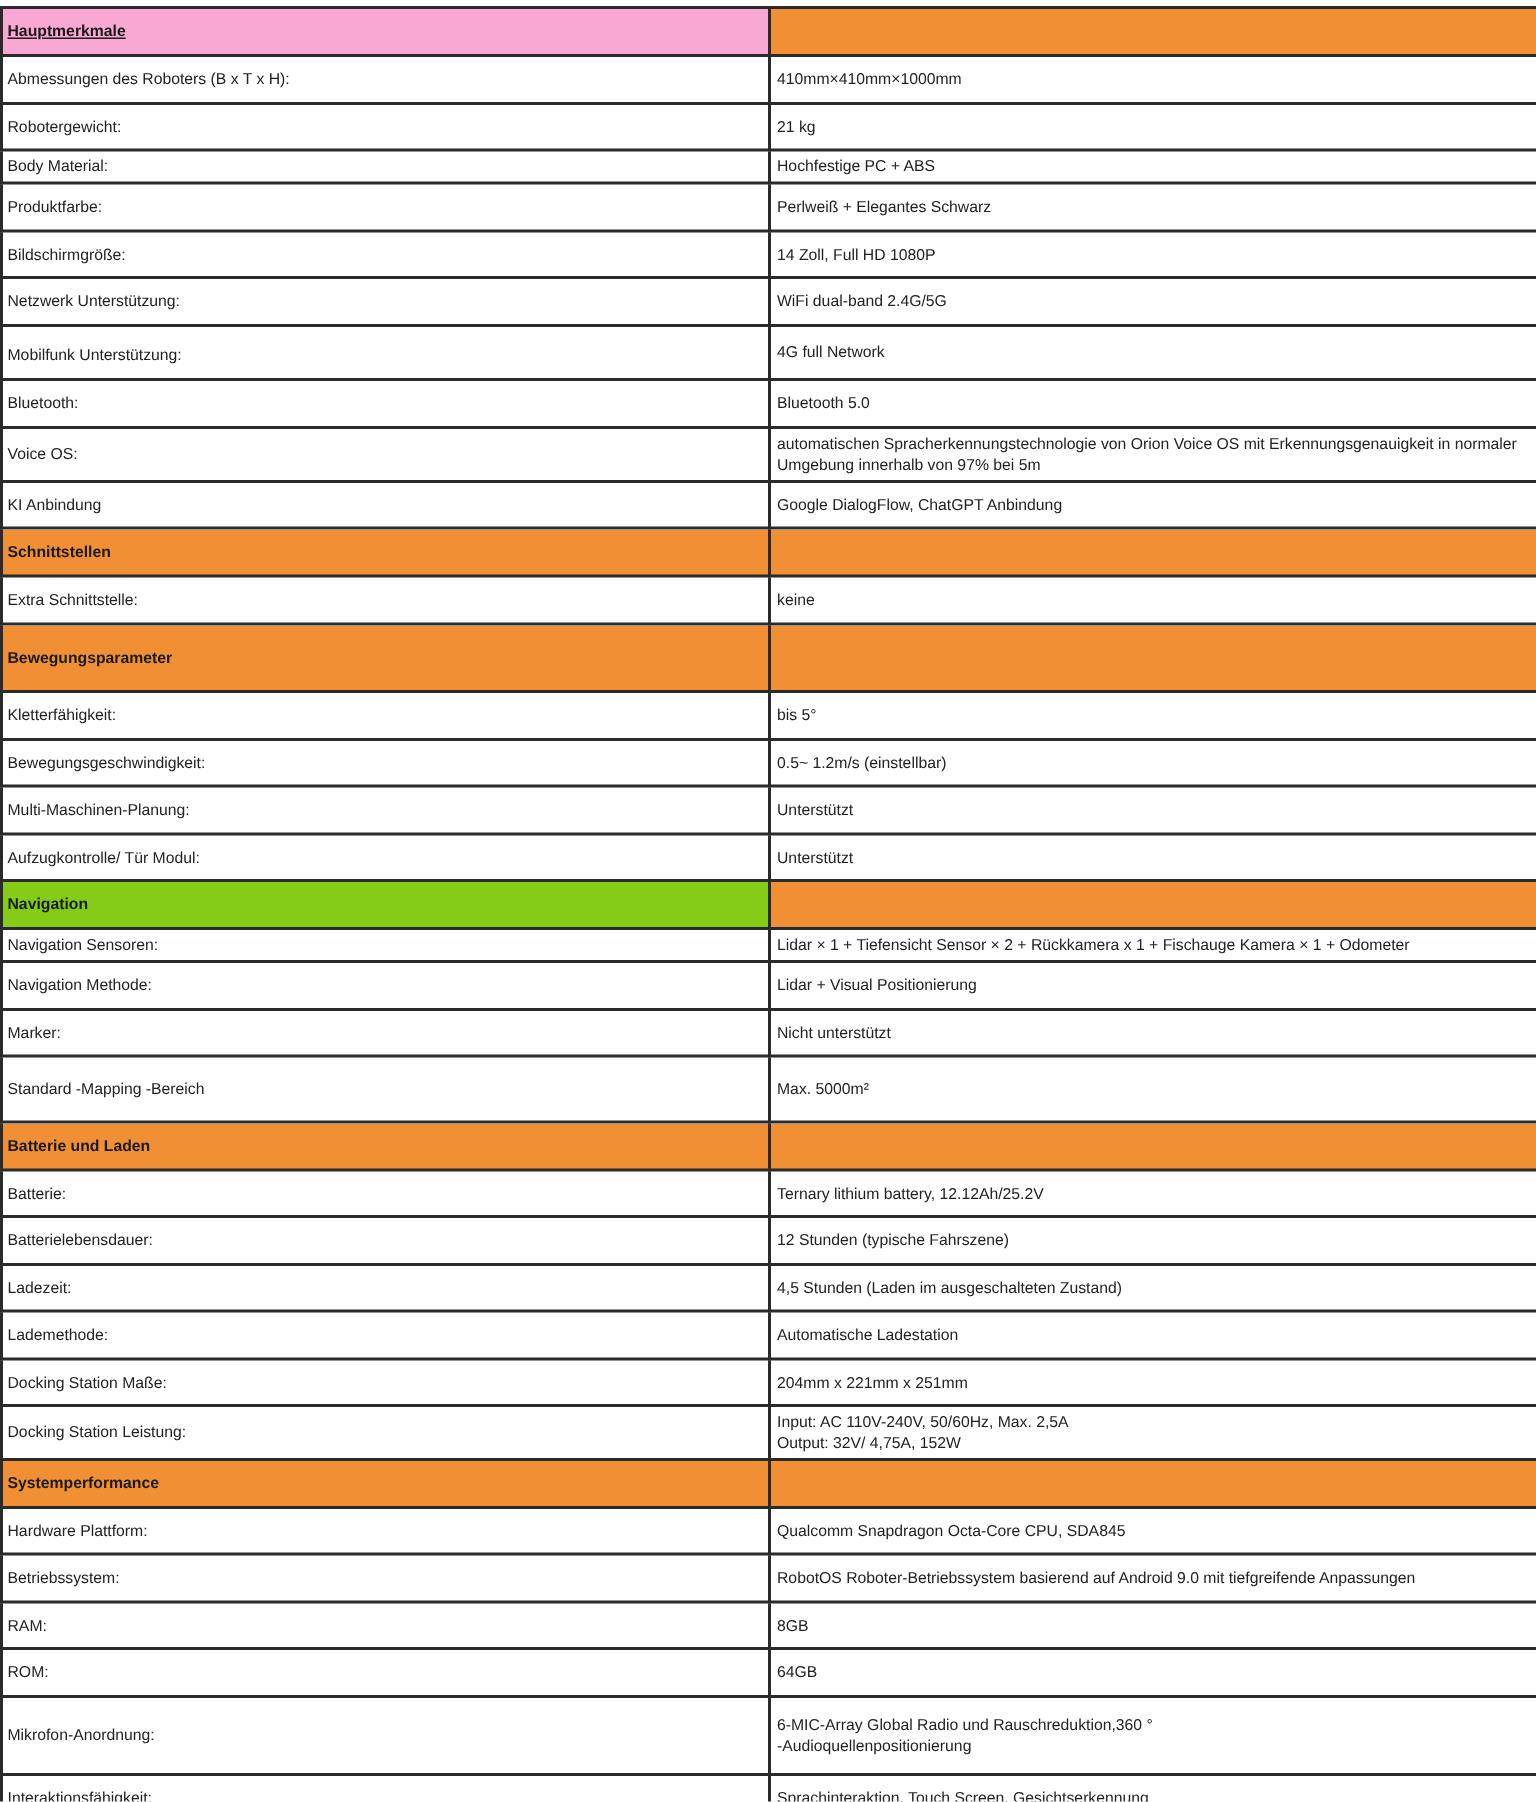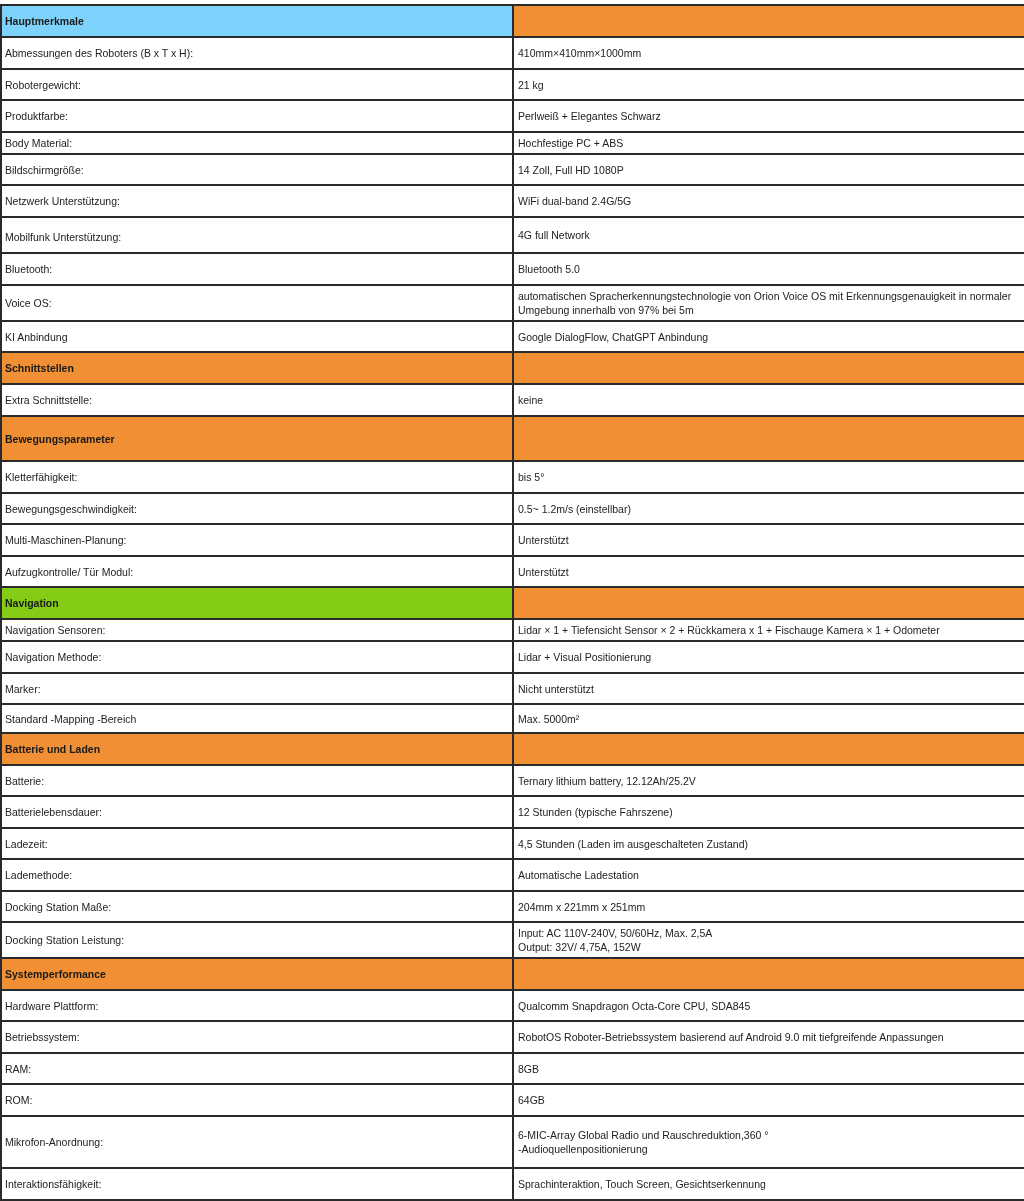--- a/index.html
+++ b/index.html
@@ -17,38 +17,38 @@
 <body>
 
 <table class="spec">
   <colgroup>
       <col class="c1">
       <col class="c2">
     </colgroup>
   <tbody>
 
     <tr class="section" style="height:32px">
-      <td style="background: #7dd3fc;">Hauptmerkmale</td>
+      <td style="background: #f9a8d4; text-decoration: underline;">Hauptmerkmale</td>
       <td style="background: rgb(240, 143, 51);"></td>
     </tr>
     <tr style="height:32px">
       <td>Abmessungen des Roboters (B x T x H):</td>
       <td class="val">410mm×410mm×1000mm</td>
     </tr>
     <tr style="height:31px">
       <td>Robotergewicht:</td>
       <td class="val">21 kg</td>
     </tr>
+    <tr style="height:22px">
+      <td>Body Material:</td>
+      <td class="val">Hochfestige PC + ABS</td>
+    </tr>
     <tr style="height:32px">
       <td>Produktfarbe:</td>
       <td class="val">Perlweiß + Elegantes Schwarz</td>
-    </tr>
-    <tr style="height:22px">
-      <td>Body Material:</td>
-      <td class="val">Hochfestige PC + ABS</td>
     </tr>
     <tr style="height:31px">
       <td>Bildschirmgröße:</td>
       <td class="val">14 Zoll, Full HD 1080P</td>
     </tr>
     <tr style="height:32px">
       <td>Netzwerk Unterstützung:</td>
       <td class="val">WiFi dual-band 2.4G/5G</td>
     </tr>
     <tr style="height:36px">
@@ -107,21 +107,21 @@
       <td class="val">Lidar × 1 + Tiefensicht Sensor × 2 + Rückkamera x 1 + Fischauge Kamera × 1 + Odometer</td>
     </tr>
     <tr style="height:32px">
       <td>Navigation Methode:</td>
       <td class="val">Lidar + Visual Positionierung</td>
     </tr>
     <tr style="height:31px">
       <td>Marker:</td>
       <td class="val">Nicht unterstützt</td>
     </tr>
-    <tr style="height:29px">
+    <tr style="height:44px">
       <td>Standard -Mapping -Bereich</td>
       <td class="val">Max. 5000m²</td>
     </tr>
 
     <tr class="section" style="height:32px">
       <td style="background: rgb(240, 143, 51);">Batterie und Laden</td>
       <td style="background: rgb(240, 143, 51);"></td>
     </tr>
     <tr style="height:31px">
       <td>Batterie:</td>

